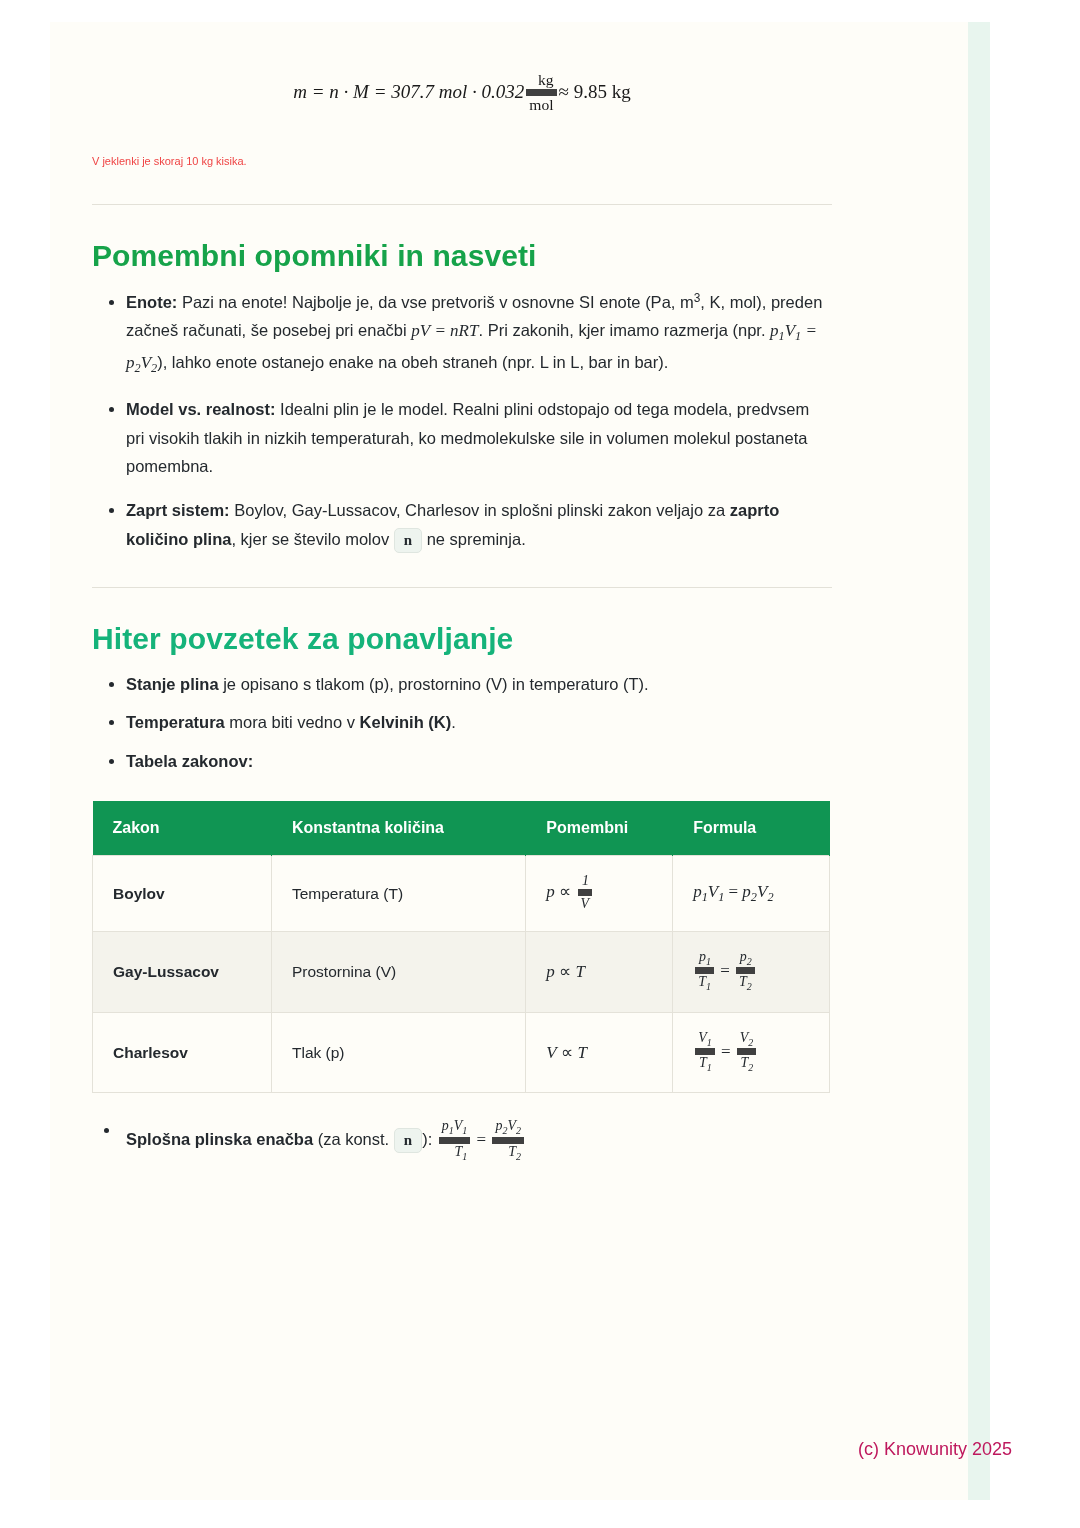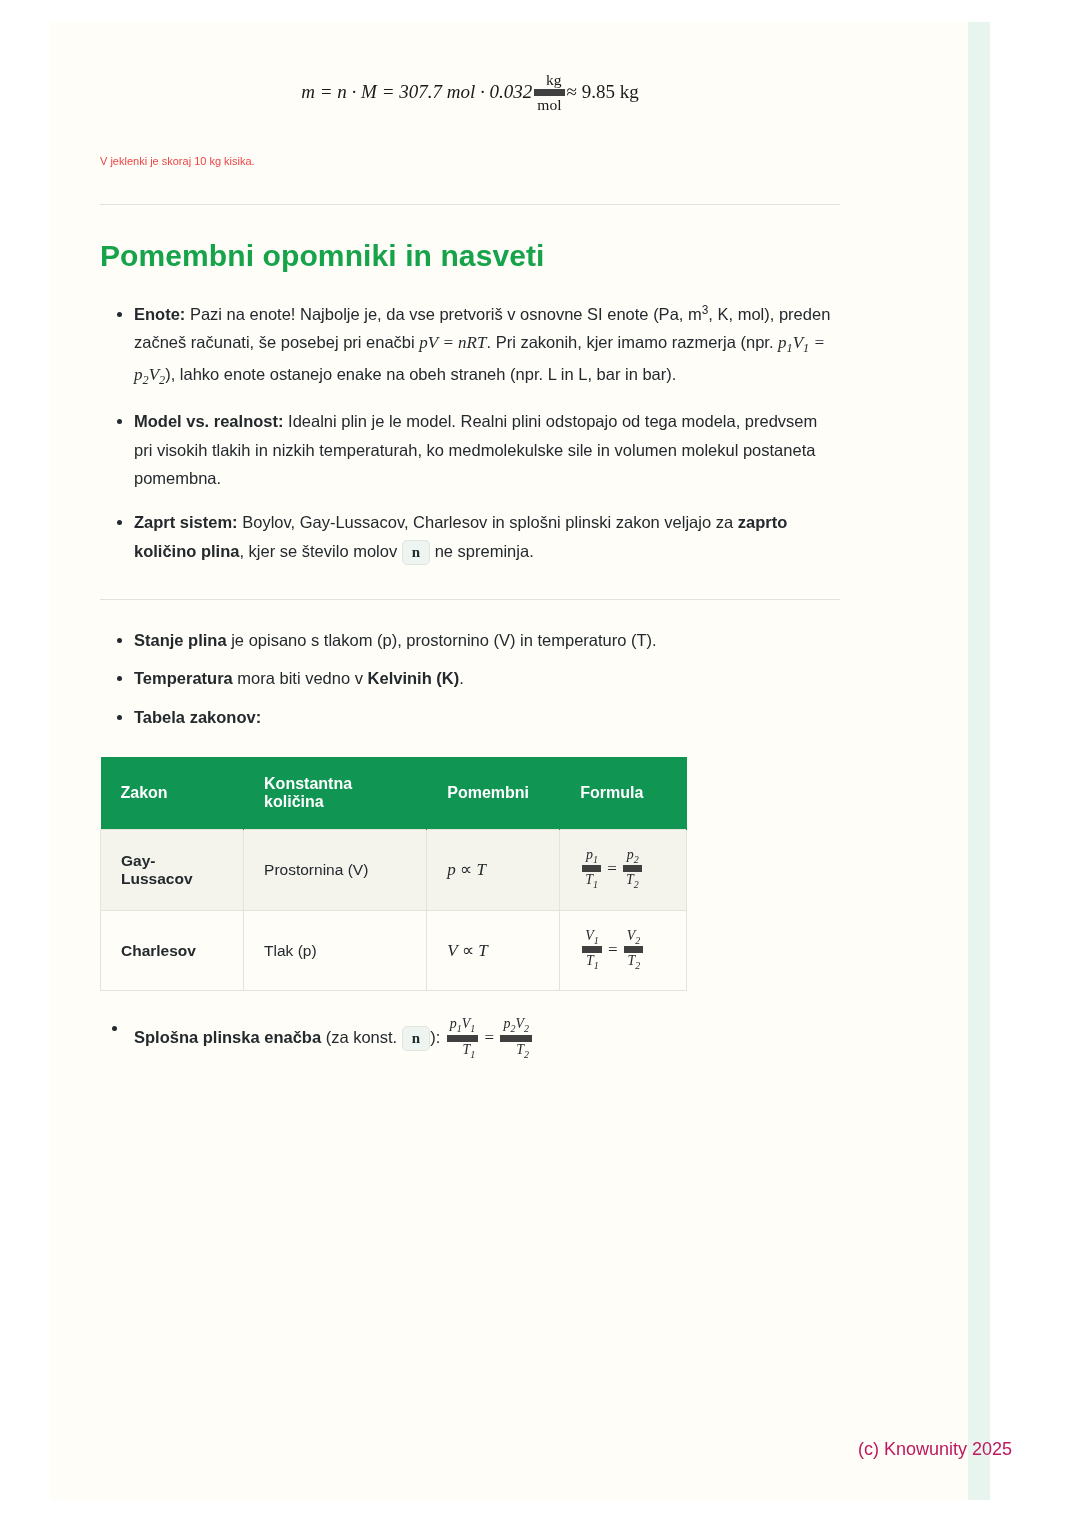--- a/index.html
+++ b/index.html
@@ -27,21 +27,21 @@
   .right-strip {
     position: absolute;
     left: 968px;
     top: 22px;
     width: 22px;
     height: 1478px;
     background: #e8f5ee;
   }
   .content {
     position: absolute;
-    left: 100px;
+    left: 92px;
     top: 22px;
     width: 740px;
   }
 
   
   .formula-top {
     margin-top: 50px;
     text-align: center;
     font-family: "Liberation Serif", serif;
     font-size: 19px;
@@ -89,21 +89,21 @@
     padding: 22px 26px 22px 24px;
     font-size: 16.5px;
     line-height: 1.85;
     color: #24292e;
     text-align: justify;
   }
   .callout b { font-weight: bold; }
   .mathinline { font-family: "Liberation Serif", serif; font-size: 17px; }
 
   ul.bullets {
-    margin: 26px 0 0 0;
+    margin: 14px 0 0 0;
     padding-left: 34px;
     list-style: disc;
   }
   ul.bullets li {
     font-size: 16.5px;
     line-height: 1.72;
     color: #24292e;
     margin-bottom: 16px;
   }
   ul.bullets li b { font-weight: bold; }
@@ -119,21 +119,21 @@
     font-weight: bold;
     font-size: 15px;
     color: #24292e;
     line-height: 1.25;
     vertical-align: middle;
   }
 
   table.laws {
     margin-top: 26px;
     border-collapse: collapse;
-    width: 587px;
+    width: 738px;
     font-size: 15.5px;
   }
   table.laws thead th {
     background: #109553;
     color: #ffffff;
     text-align: left;
     font-weight: bold;
     padding: 18px 20px;
     font-size: 16px;
     border-right: 1px solid #109553;
@@ -215,20 +215,21 @@
         <span>Idealni plin je le model. Realni plini odstopajo od tega modela, predvsem pri visokih tlakih in nizkih temperaturah, ko medmolekulske sile in volumen molekul postaneta pomembna.</span>
       </li>
       <li>
         <b>Zaprt sistem:</b>
         <span>Boylov, Gay-Lussacov, Charlesov in splošni plinski zakon veljajo za <b>zaprto količino plina</b>, kjer se število molov <span class="chip">n</span> ne spreminja.</span>
       </li>
     </ul>
 
     <div class="divider"></div>
 
+    <h2 class="section-title teal">Hiter povzetek za ponavljanje</h2>
 
     <ul class="bullets tight">
       <li>
         <b>Stanje plina</b>
         <span>je opisano s tlakom (p), prostornino (V) in temperaturo (T).</span>
       </li>
       <li>
         <b>Temperatura</b>
         <span>mora biti vedno v <b>Kelvinih (K)</b>.</span>
       </li>
@@ -240,20 +241,30 @@
     <table class="laws">
       <thead>
         <tr>
           <th class="col1">Zakon</th>
           <th class="col2">Konstantna količina</th>
           <th class="col3">Pomembni</th>
           <th class="col4">Formula</th>
         </tr>
       </thead>
       <tbody>
+        <tr>
+          <td class="law">Boylov</td>
+          <td>Temperatura (T)</td>
+          <td class="math">
+            <span class="mi">p</span> ∝ <span class="frac"><span class="num mi">1</span><span class="den mi">V</span></span>
+          </td>
+          <td class="math">
+            <span class="mi">p<sub>1</sub>V<sub>1</sub></span> = <span class="mi">p<sub>2</sub>V<sub>2</sub></span>
+          </td>
+        </tr>
         <tr class="alt">
           <td class="law">Gay-Lussacov</td>
           <td>Prostornina (V)</td>
           <td class="math">
             <span class="mi">p</span> ∝ <span class="mi">T</span>
           </td>
           <td class="math">
             <span class="frac"><span class="num mi">p<sub>1</sub></span><span class="den mi">T<sub>1</sub></span></span> = <span class="frac"><span class="num mi">p<sub>2</sub></span><span class="den mi">T<sub>2</sub></span></span>
           </td>
         </tr>

